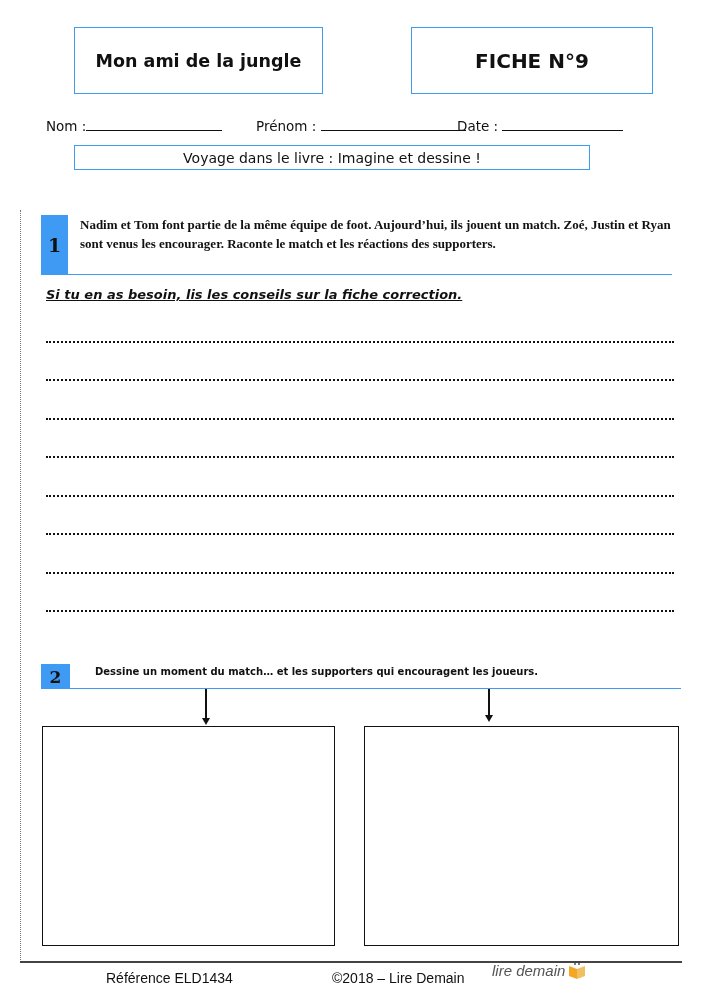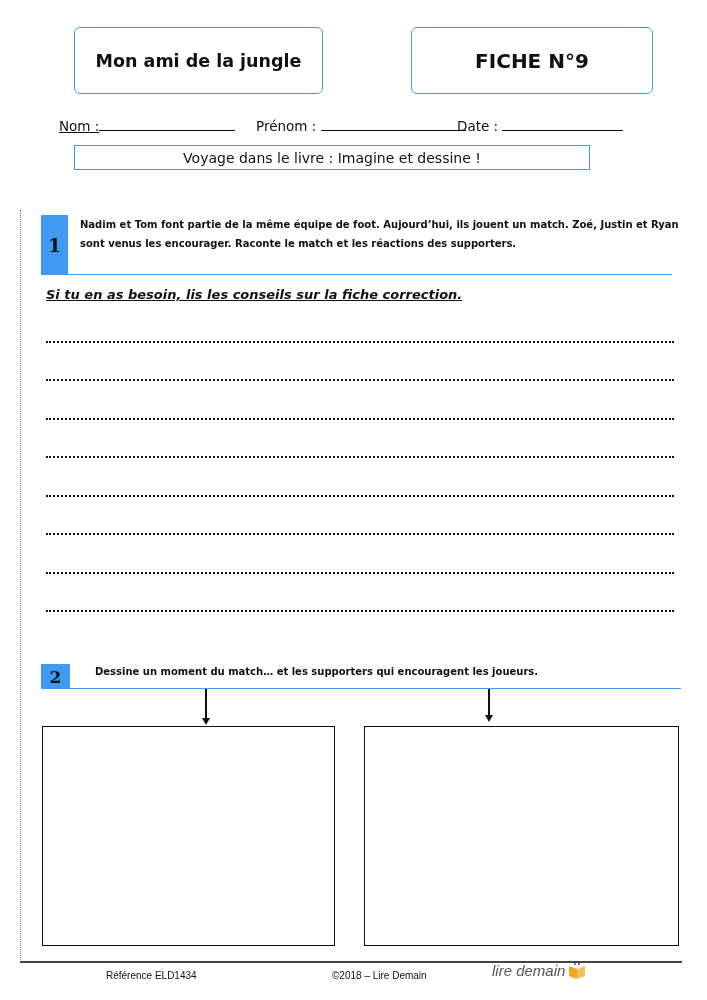--- a/index.html
+++ b/index.html
@@ -1,49 +1,49 @@
 <!DOCTYPE html>
 <html><head>
   <meta charset="utf-8">
   <style>
     html, body { margin:0; padding:0; background:#ffffff; }
     body { width:707px; height:1000px; position:relative; overflow:hidden; font-family:"DejaVu Sans", "Liberation Sans", sans-serif; color:#111; }
     .abs { position:absolute; }
-    .title-box { border:1.5px solid #3b9cf0; border-radius:6px; display:flex; align-items:center; justify-content:center; font-weight:bold; color:#111; box-sizing:border-box; }
+    .title-box { border:1.5px solid #3b9cf0; border-radius:0; display:flex; align-items:center; justify-content:center; font-weight:bold; color:#111; box-sizing:border-box; }
     #title-box { left:74px; top:27px; width:249px; height:67px; font-size:17.5px; }
     #fiche-box { left:411px; top:27px; width:242px; height:67px; font-size:20px; }
     .field-row { top:118px; font-size:13.5px; white-space:nowrap; font-family:"DejaVu Sans", sans-serif; }
     .field-line { display:inline-block; border-bottom:1px solid #111; vertical-align:baseline; height:12px; }
     #subtitle-box { left:74px; top:145px; width:516px; height:25px; border:1.5px solid #3b9cf0; box-sizing:border-box; display:flex; align-items:center; justify-content:center; font-size:14px; }
     #margin-line { left:20px; top:210px; width:0; height:752px; border-left:1px dotted #777; }
     .num-box { background:#3e9af3; color:#111; font-family:"DejaVu Serif", "Liberation Serif", serif; font-weight:bold; display:flex; align-items:center; justify-content:center; }
     #q1-num { left:41px; top:215px; width:27px; height:60px; font-size:19px; }
     #q1-underline { left:41px; top:274px; width:631px; height:0; border-top:1.5px solid #3e9af3; }
-    #q1-text { left:80px; top:216px; width:600px; font-size:10px; line-height:18.5px; font-weight:bold; color:#111; }
+    #q1-text { left:80px; top:216px; width:600px; font-size:13px; line-height:18.5px; font-weight:bold; color:#111;font-family:Liberation Serif, serif; }
     #hint { left:46px; top:287px; font-size:13px; font-style:italic; font-weight:bold; text-decoration:underline; }
     .dot-line { left:46px; width:628px; height:0; border-top:2.5px dotted #111; }
     #q2-num { left:41px; top:664px; width:29px; height:25px; font-size:17px; }
     #q2-underline { left:41px; top:688px; width:640px; height:0; border-top:1.5px solid #3e9af3; }
     #q2-text { left:95px; top:666px; font-size:10px; font-weight:bold; white-space:nowrap; }
     .arrow-shaft { width:0; border-left:2px solid #111; }
     .arrow-head { width:0; height:0; border-left:4px solid transparent; border-right:4px solid transparent; border-top:7px solid #111; }
     .draw-box { border:1.5px solid #111; box-sizing:border-box; background:#fff; }
     #footer-line { left:20px; top:961px; width:662px; height:0; border-top:2px solid #444; }
-    .footer-text { top:970px; font-size:10px; font-family:"Liberation Sans", sans-serif; color:#111;padding-left:20px; }
+    .footer-text { top:970px; font-size:14px; font-family:"Liberation Sans", sans-serif; color:#111;padding-left:20px; }
     #logo { left:492px; top:962px; display:flex; align-items:center; gap:3px;justify-content:flex-end; }
     #logo-text { font-family:"Liberation Sans", sans-serif; font-style:italic; font-size:15px; color:#555; }
     #logo-book { position:relative; width:18px; height:17px; }
   </style>
 </head>
 <body>
 
 <div id="title-box" class="abs title-box">Mon ami de la jungle</div>
 <div id="fiche-box" class="abs title-box">FICHE N°9</div>
 
-<div class="abs field-row" style="left:59px;text-decoration:underline;">
+<div class="abs field-row" style="left:46px;">
   <span>Nom :</span><span class="field-line" style="width:136px;"></span>
 </div>
 <div class="abs field-row" style="left:256px;">
   <span>Prénom :</span> <span class="field-line" style="width:145px;"></span>
 </div>
 <div class="abs field-row" style="left:457px;">
   <span>Date :</span> <span class="field-line" style="width:121px;"></span>
 </div>
 
 <div id="subtitle-box" class="abs">Voyage dans le livre : Imagine et dessine !</div>

